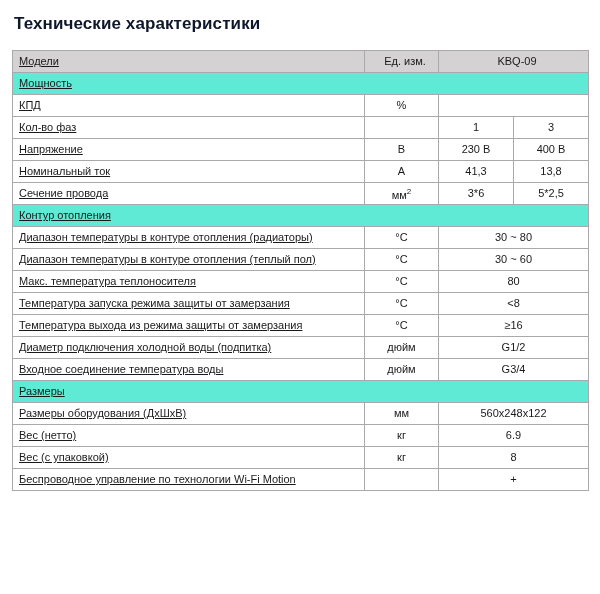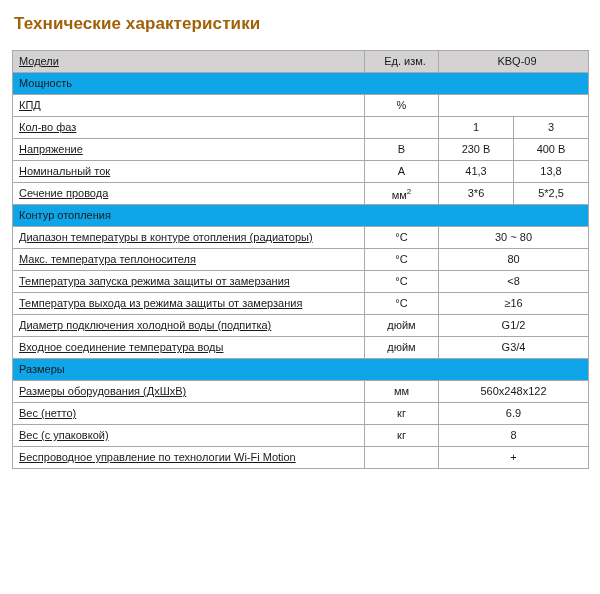--- a/index.html
+++ b/index.html
@@ -19,21 +19,21 @@
     width: 600px;
     height: 594px;
     box-sizing: border-box;
     padding: 14px 12px 0 12px;
   }
   .doc-title {
     font-size: 17px;
     font-weight: bold;
     letter-spacing: 0.1px;
     margin: 0 0 16px 2px;
-    color: #a16207;
+    color: #0f172a;
   }
   table.spec {
     border-collapse: collapse;
     width: 576px;
     table-layout: fixed;
     font-size: 11px;
   }
   table.spec col.c-name { width: 352px; }
   table.spec col.c-unit { width: 74px; }
   table.spec col.c-v1   { width: 75px; }
@@ -49,24 +49,25 @@
     line-height: 13px;
   }
   .hdr td {
     background: #d4d2d2;
     font-weight: bold;
     height: 27px;
     font-size: 11.5px;
   }
   .hdr td.ctr { text-align: center; padding-left: 13px; }
   .section td {
-    background: #0ea5e9;
+    background: #5eead4;
     font-weight: bold;
     font-size: 11.5px;
     height: 20px;
+    text-decoration: underline;
   }
   td.name { text-align: left; text-decoration: underline; }
   td.unit { text-align: center; }
   td.val  { text-align: center; }
   .sup { font-size: 8px; vertical-align: super; }
 </style>
 </head>
 <body>
 
 <div class="page">
@@ -122,20 +123,25 @@
 
       <tr class="section">
         <td colspan="4">Контур отопления</td>
       </tr>
       <tr>
         <td class="name">Диапазон температуры в контуре отопления (радиаторы)</td>
         <td class="unit">°C</td>
         <td class="val" colspan="2">30 ~ 80</td>
       </tr>
       <tr>
+        <td class="name">Диапазон температуры в контуре отопления (теплый пол)</td>
+        <td class="unit">°C</td>
+        <td class="val" colspan="2">30 ~ 60</td>
+      </tr>
+      <tr>
         <td class="name">Макс. температура теплоносителя</td>
         <td class="unit">°C</td>
         <td class="val" colspan="2">80</td>
       </tr>
       <tr>
         <td class="name">Температура запуска режима защиты от замерзания</td>
         <td class="unit">°C</td>
         <td class="val" colspan="2">&lt;8</td>
       </tr>
       <tr>

